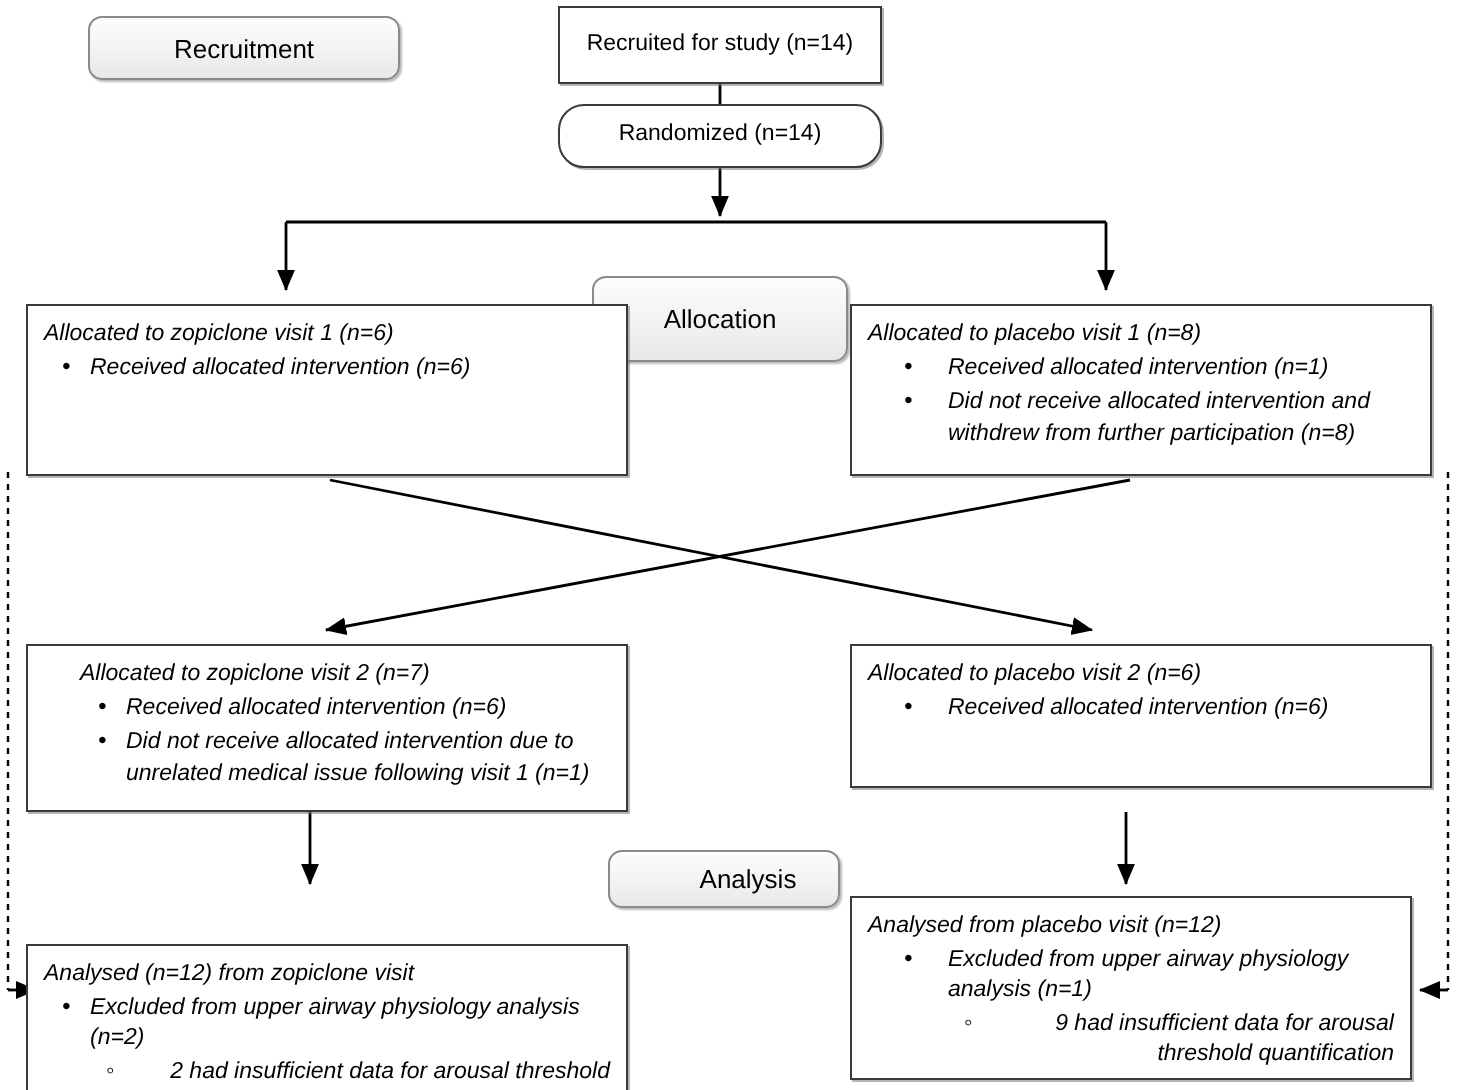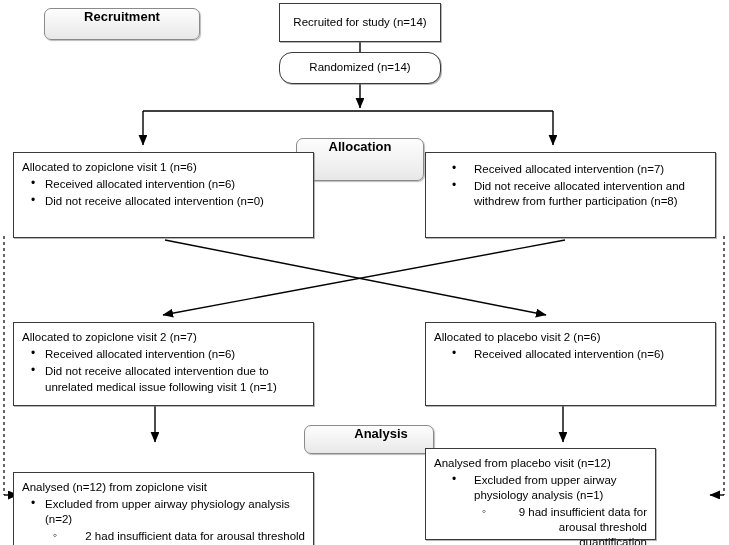--- a/index.html
+++ b/index.html
@@ -34,28 +34,30 @@
     text-align: center;
   }
   .stage-label {
     position: absolute;
     box-sizing: border-box;
     border: 1px solid #8a8a8a;
     border-radius: 7px;
     background: linear-gradient(to bottom, #fdfdfd 0%, #f2f2f2 55%, #e8e8e8 100%);
     box-shadow: 1px 1px 1px rgba(120,120,120,0.5);
     display: flex;
+    align-items: center;
     justify-content: center;
-    font-weight: bold;
+    font-weight: normal;
     font-size: 13px;
     color: #000;
     z-index: 5;
   }
   .panel-body {
     padding: 7px 8px 4px 8px;
+    font-style: italic;
   }
   .lead {
     margin: 0 0 1px 0;
   }
   ul.l1 {
     margin: 0;
     padding: 0;
     list-style: none;
   }
   ul.l1 > li {
@@ -152,72 +154,72 @@
 
   <div class="stage-label" style="left:296px; top:138px; width:128px; height:43px;">
     <span>Allocation</span>
   </div>
 
   <div class="box" style="left:13px; top:152px; width:301px; height:86px;">
     <div class="panel-body box-text">
       <p class="lead">Allocated to zopiclone visit 1 (n=6)</p>
       <ul class="l1">
         <li>Received allocated intervention (n=6)</li>
-        <li>Did not receive allocated intervention (n=0)</li>
       </ul>
     </div>
   </div>
 
   <div class="box" style="left:425px; top:152px; width:291px; height:86px;">
     <div class="panel-body box-text">
+      <p class="lead">Allocated to placebo visit 1 (n=8)</p>
       <ul class="l1 indent">
-        <li>Received allocated intervention (n=7)</li>
+        <li>Received allocated intervention (n=1)</li>
         <li>Did not receive allocated intervention and withdrew from further participation (n=8)</li>
       </ul>
     </div>
   </div>
 
-  <div class="box" style="left:13px; top:322px; width:301px; height:84px;">
+  <div class="box" style="left:13px; top:322px; width:301px; height:84px;padding-left:18px;">
     <div class="panel-body box-text">
       <p class="lead">Allocated to zopiclone visit 2 (n=7)</p>
       <ul class="l1">
         <li>Received allocated intervention (n=6)</li>
         <li>Did not receive allocated intervention due to unrelated medical issue following visit 1 (n=1)</li>
       </ul>
     </div>
   </div>
 
-  <div class="box" style="left:425px; top:322px; width:291px; height:84px;">
+  <div class="box" style="left:425px; top:322px; width:291px; height:72px;">
     <div class="panel-body box-text">
       <p class="lead">Allocated to placebo visit 2 (n=6)</p>
       <ul class="l1 indent">
         <li>Received allocated intervention (n=6)</li>
       </ul>
     </div>
   </div>
 
-  <div class="stage-label" style="left:304px; top:425px; width:130px; height:29px;padding-left:24px;">
+  <div class="stage-label" style="left:304px; top:425px; width:116px; height:29px;padding-left:24px;">
     <span>Analysis</span>
   </div>
 
   <div class="box" style="left:13px; top:472px; width:301px; height:92px;">
     <div class="panel-body box-text">
       <p class="lead">Analysed (n=12) from zopiclone visit</p>
       <ul class="l1">
         <li>
           <span>Excluded from upper airway physiology analysis (n=2)</span>
           <ul class="l2">
             <li>2 had insufficient data for arousal threshold quantification</li>
           </ul>
         </li>
       </ul>
     </div>
   </div>
 
-  <div class="box" style="left:425px; top:448px; width:231px; height:92px;">
+  <div class="box" style="left:425px; top:448px; width:281px; height:92px;">
     <div class="panel-body box-text">
       <p class="lead">Analysed from placebo visit (n=12)</p>
       <ul class="l1 indent">
         <li>
           <span>Excluded from upper airway physiology analysis (n=1)</span>
           <ul class="l2">
             <li>9 had insufficient data for arousal threshold quantification</li>
           </ul>
         </li>
       </ul>

